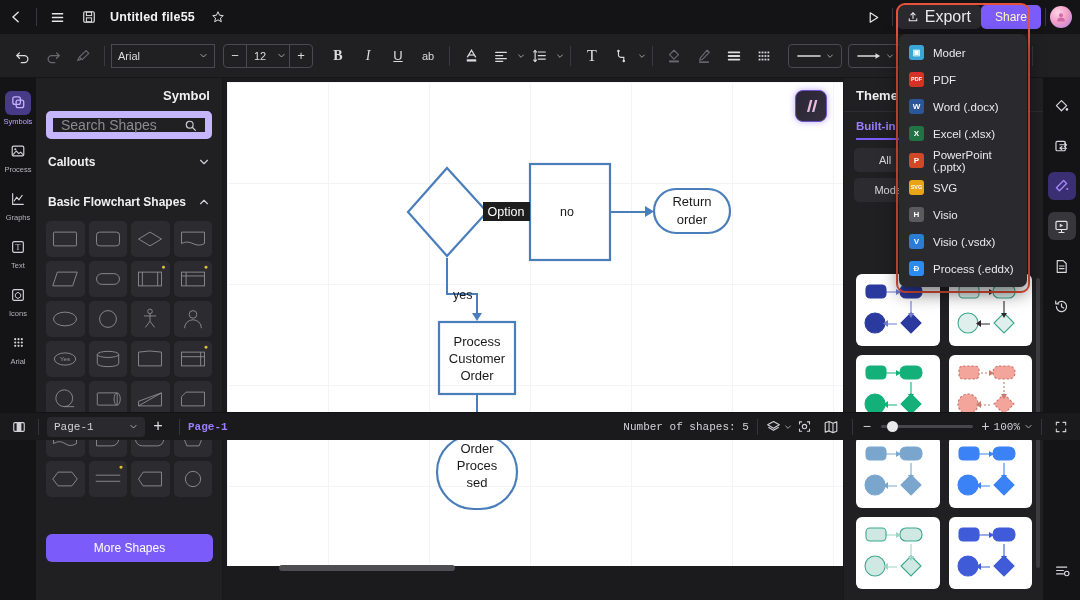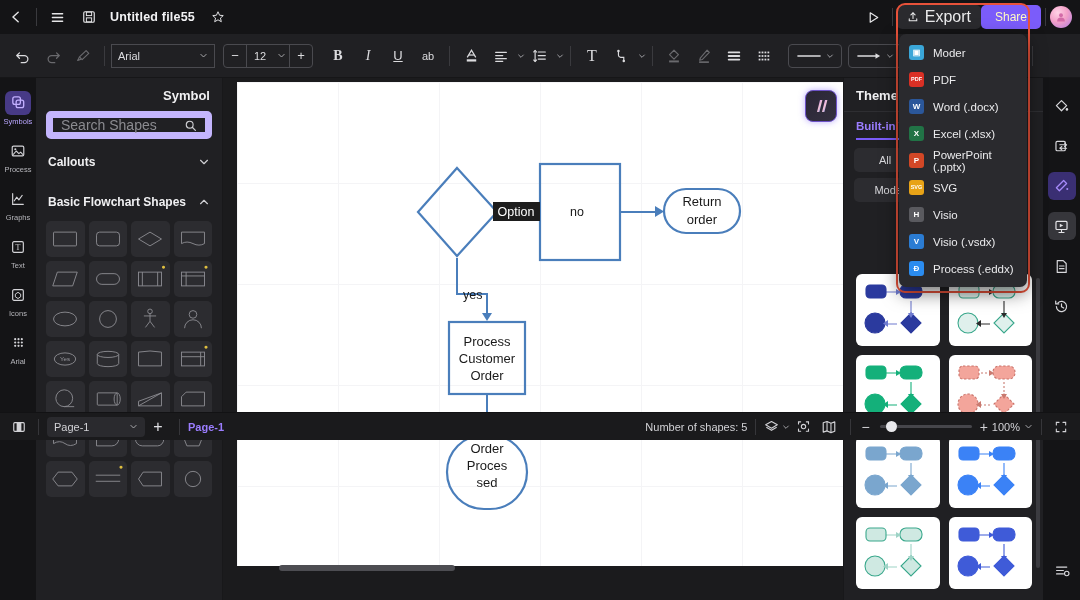--- a/index.html
+++ b/index.html
@@ -118,21 +118,21 @@
     background: #7b5cfa; border-radius: 6px; color: #fff; font-size: 12px;
     display: flex; align-items: center; justify-content: center;
   }
 
   
   .canvas-wrap {
     position: absolute; top: 78px; left: 223px; width: 620px; height: 494px;
     background: #1b1b1d; padding: 4px 0 0 0;
   }
   .canvas {
-    position: absolute; top: 4px; left: 14px; width: 620px; height: 484px;
+    position: absolute; top: 4px; left: 4px; width: 620px; height: 484px;
     background: #ffffff; overflow: hidden;
     background-image:
       linear-gradient(to right, #f4f4f6 1px, transparent 1px),
       linear-gradient(to bottom, #f4f4f6 1px, transparent 1px);
     background-size: 101px 101px;
   }
   .ai-badge {
     position: absolute; top: 8px; right: 20px; width: 32px; height: 32px;
     border-radius: 8px; background: #262630; border: 1px solid #6d52c8;
     display: flex; align-items: center; justify-content: center;
@@ -186,21 +186,21 @@
     display: flex; align-items: center; justify-content: center;
   }
   .rr-item.accent { background: #3a2f73; color: #a78bfa; }
   .rr-item.sel { background: #36363b; }
   .rr-bottom { position: absolute; bottom: 16px; left: 5px; }
 
   
   .statusbar {
     position: absolute; bottom: 0; left: 0; width: 1080px; height: 28px;
     background: #1a1a1c; display: flex; align-items: center; padding: 0 8px;
-    border-top: 1px solid #121214; font-size: 11px; color: #d2d2d6;
+    border-top: 1px solid #121214; font-size: 11px; color: #d2d2d6; font-family: Liberation Mono, monospace;
   }
   .sb-sep { width: 1px; height: 16px; background: #36363a; margin: 0 8px; }
   .page-select {
     width: 98px; height: 20px; background: #2a2a2e; border-radius: 4px;
     display: flex; align-items: center; padding: 0 7px; font-size: 11px; color: #d2d2d6;
   }
   .page-select .cv { margin-left: auto; }
   .page-tab { color: #9b7dff; font-size: 11px; font-weight: bold; }
   .sb-right { margin-left: auto; display: flex; align-items: center; }
   .zoom-track { width: 92px; height: 3px; background: #46464b; border-radius: 2px; position: relative; margin: 0 8px; }
@@ -743,20 +743,21 @@
             <polygon points="11,8 35,8 35,26 11,26 5,17" fill="none" stroke="#8c8c92" stroke-width="1.2"></polygon>
           </svg>
         </div>
         <div class="shape-cell">
           <svg width="32" height="26" viewBox="0 0 40 34">
             <ellipse cx="20" cy="17" rx="10" ry="10" fill="none" stroke="#8c8c92" stroke-width="1.2"></ellipse>
           </svg>
         </div>
       </div>
 
+    <div class="more-shapes">More Shapes</div>
   </div>
 
   <div class="canvas-wrap">
     <div class="canvas">
 
       <svg width="620" height="484" viewBox="0 0 620 484">
         <g stroke="#4a7ebb" fill="none" stroke-width="2.2">
 
           <polygon points="220,86 260,130 220,174 181,130"></polygon>
 

